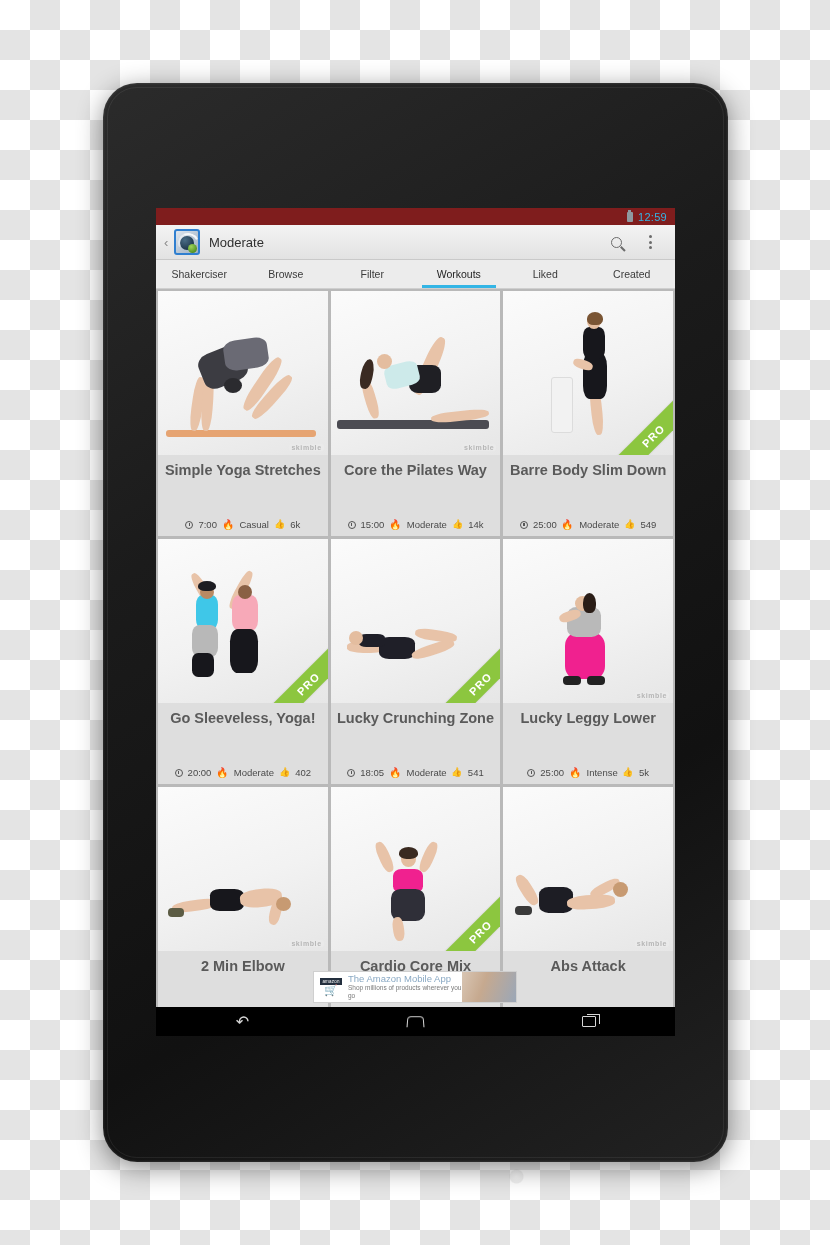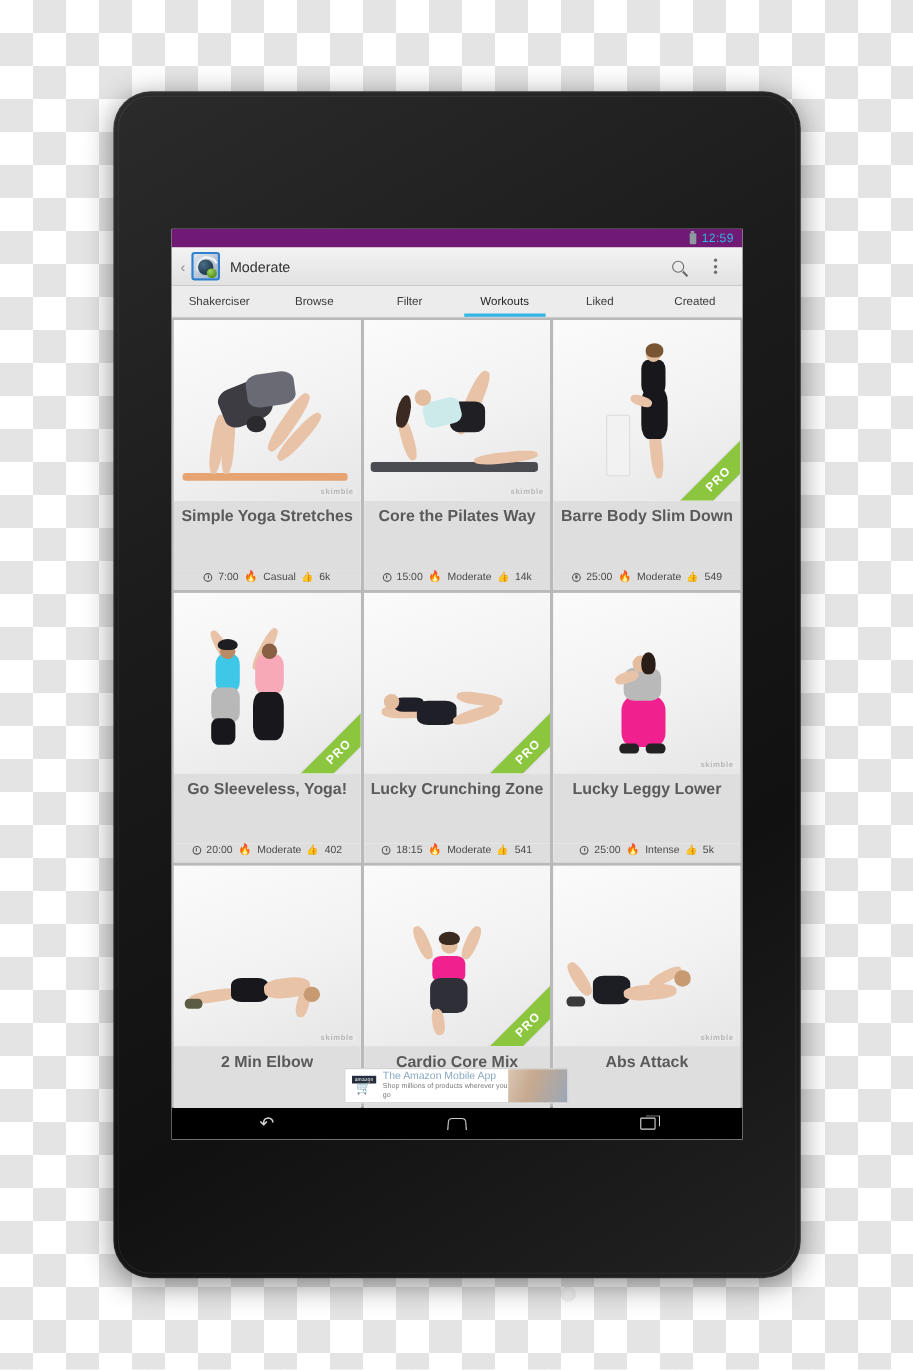--- a/index.html
+++ b/index.html
@@ -47,21 +47,21 @@
   .screen {
     position:absolute;
     left:156px; top:208px;
     width:519px; height:828px;
     background:#fff;
     overflow:hidden;
   }
 
   
   .statusbar {
-    height:17px; background:#701a75; color:#33b5e5;
+    height:17px; background:#7f1d1d; color:#33b5e5;
     display:flex; align-items:center; justify-content:flex-end;
     padding-right:8px; font-size:11px; letter-spacing:.3px;
   }
   .batt {
     width:6px; height:10px; margin-right:5px; position:relative;
     background:#8f9aa0; border-radius:1px;
   }
   .batt:after{ content:""; position:absolute; left:1.5px; top:-2px; width:3px; height:2px; background:#8f9aa0; }
 
   
@@ -334,21 +334,21 @@
         <div class="cloth" style="left:48px;bottom:44px;width:36px;height:22px;background:#1f1f28;"></div>
         <div class="cloth" style="left:28px;bottom:56px;width:26px;height:13px;background:#1f1f28;"></div>
         <div class="limb" style="left:80px;bottom:48px;width:44px;height:11px;transform:rotate(-18deg);"></div>
         <div class="limb" style="left:84px;bottom:62px;width:42px;height:11px;transform:rotate(8deg);"></div>
         <div class="head" style="left:18px;bottom:58px;width:14px;height:14px;"></div>
         <div class="pro">PRO</div>
       </div>
       <div class="title">Lucky Crunching Zone</div>
       <div class="meta">
         <span class="clock"></span>
-        <span>18:15</span>
+        <span>18:05</span>
         <span class="flame" style="color: rgb(241, 196, 15);">🔥</span>
         <span>Moderate</span>
         <span class="thumb">👍</span>
         <span>541</span>
       </div>
     </div>
 
     <div class="card">
       <div class="photo">
         <div class="cloth" style="left:62px;bottom:24px;width:40px;height:46px;background:#f0218f;"></div>

